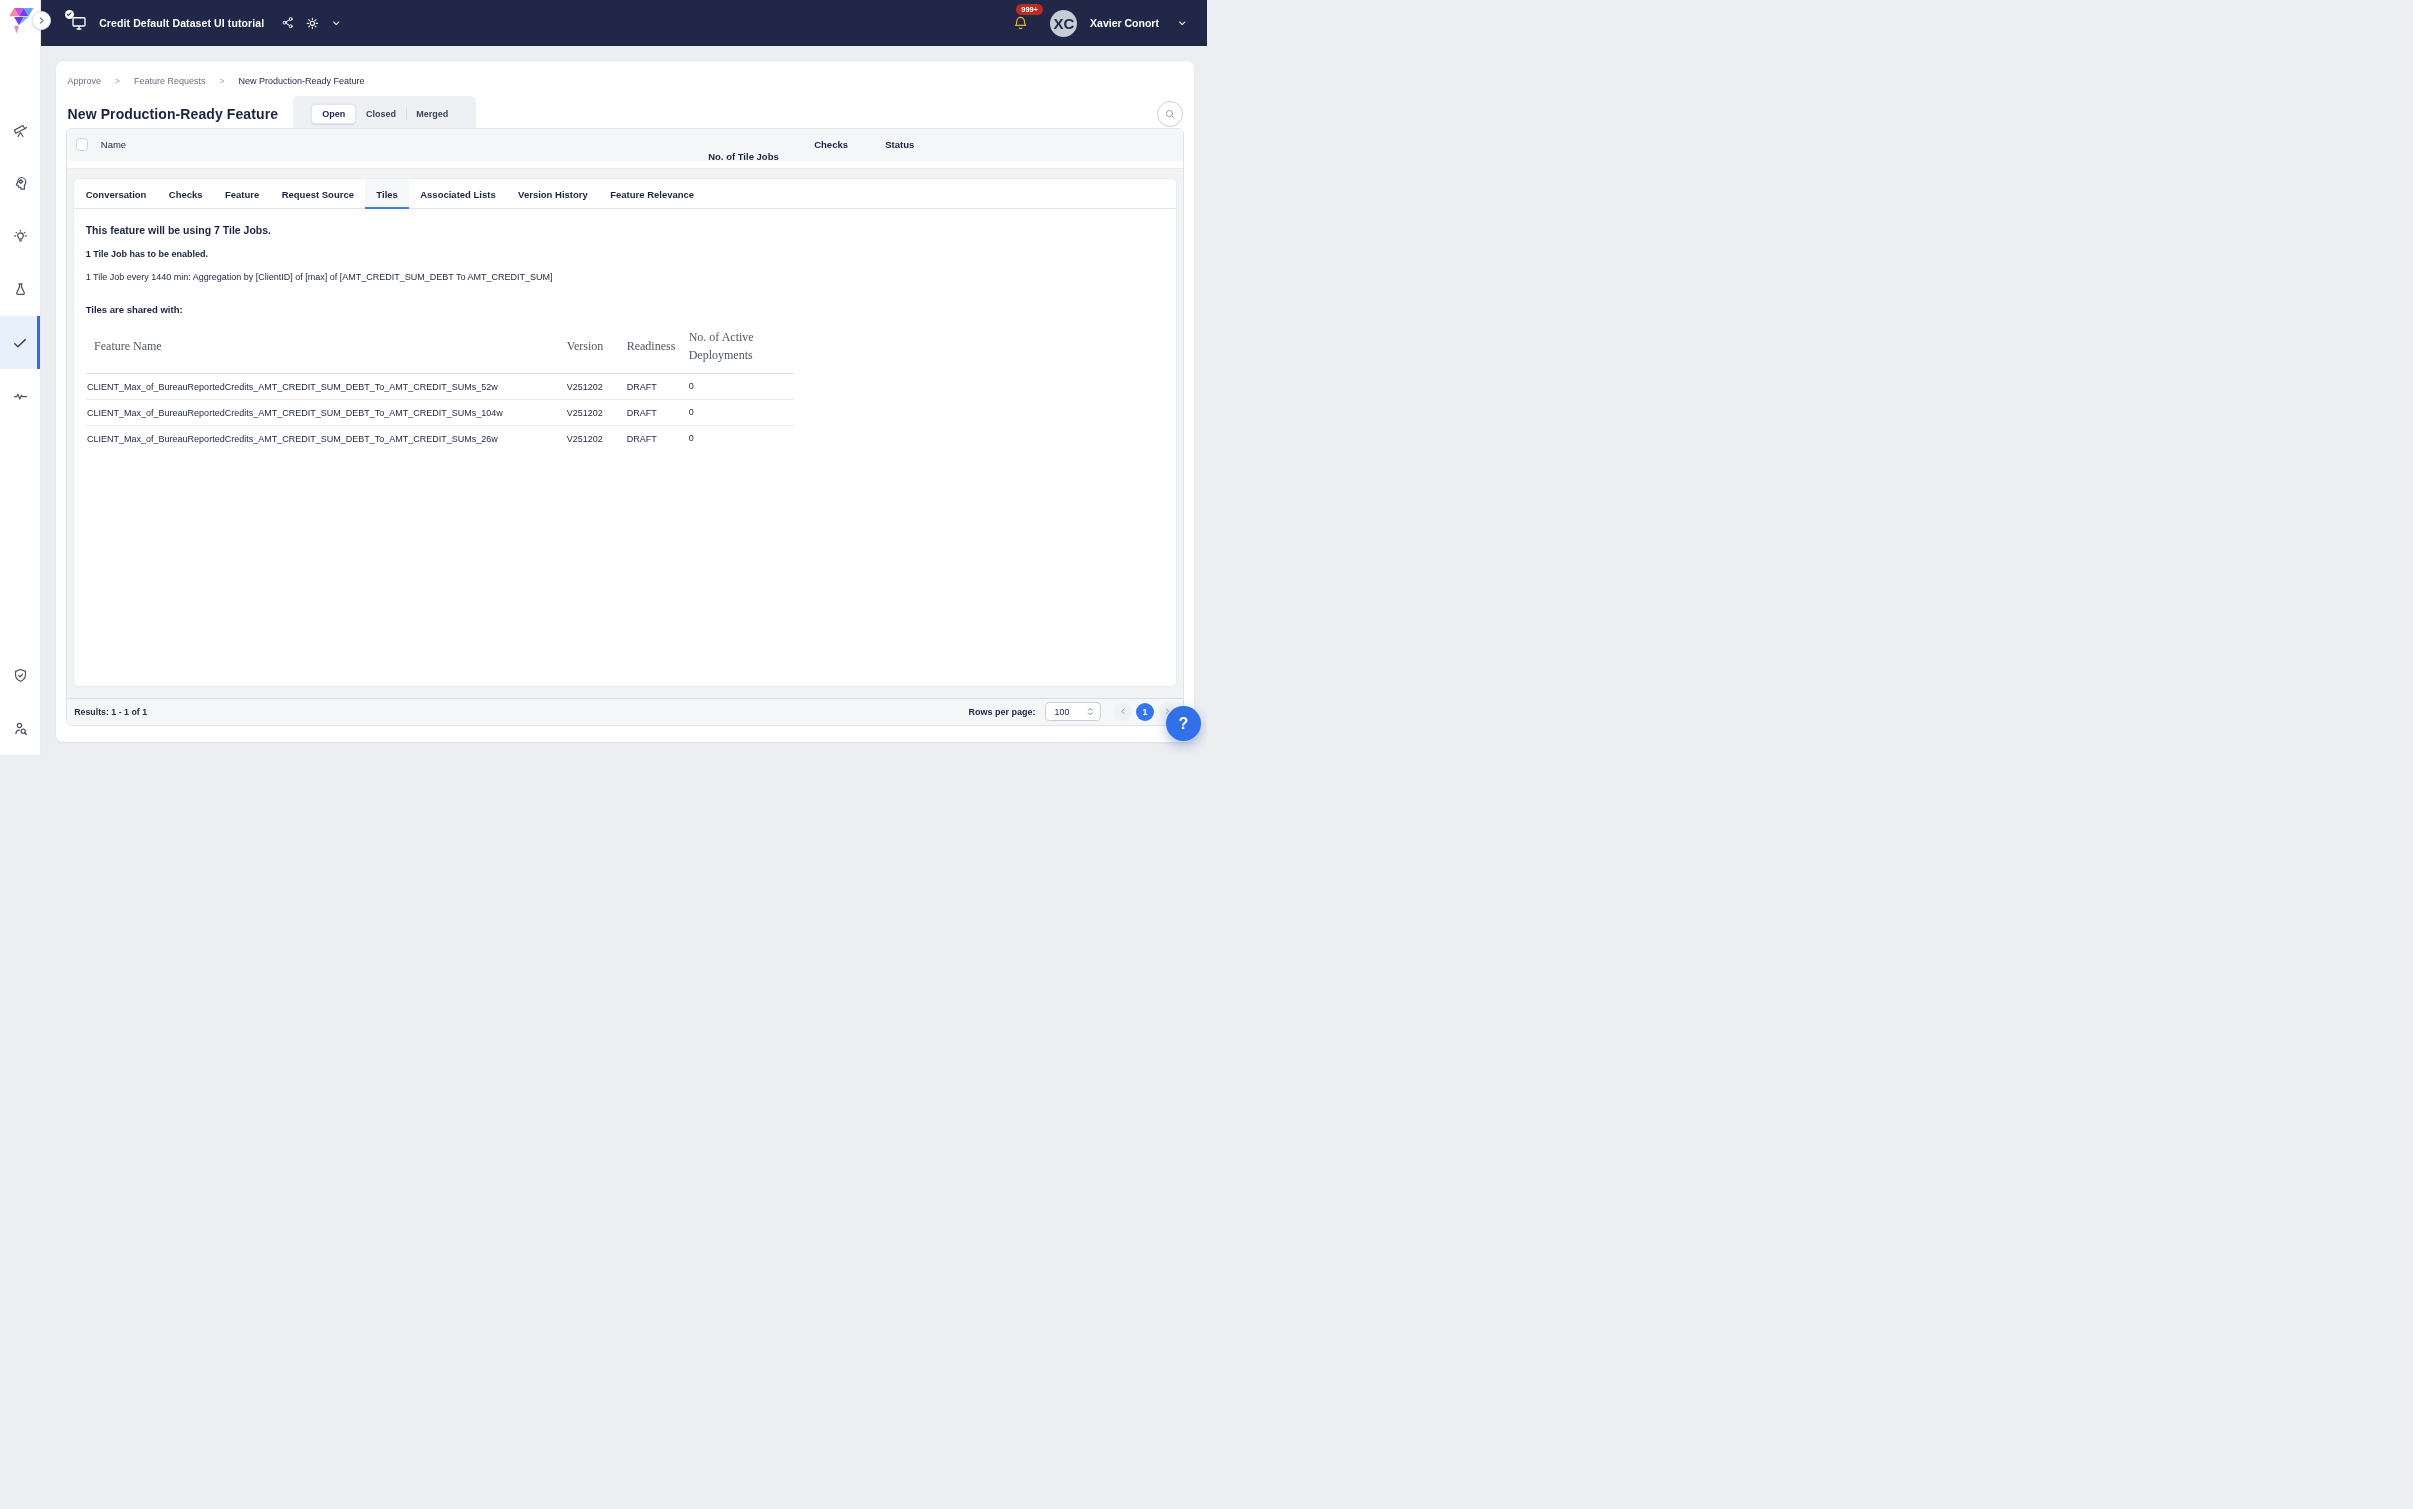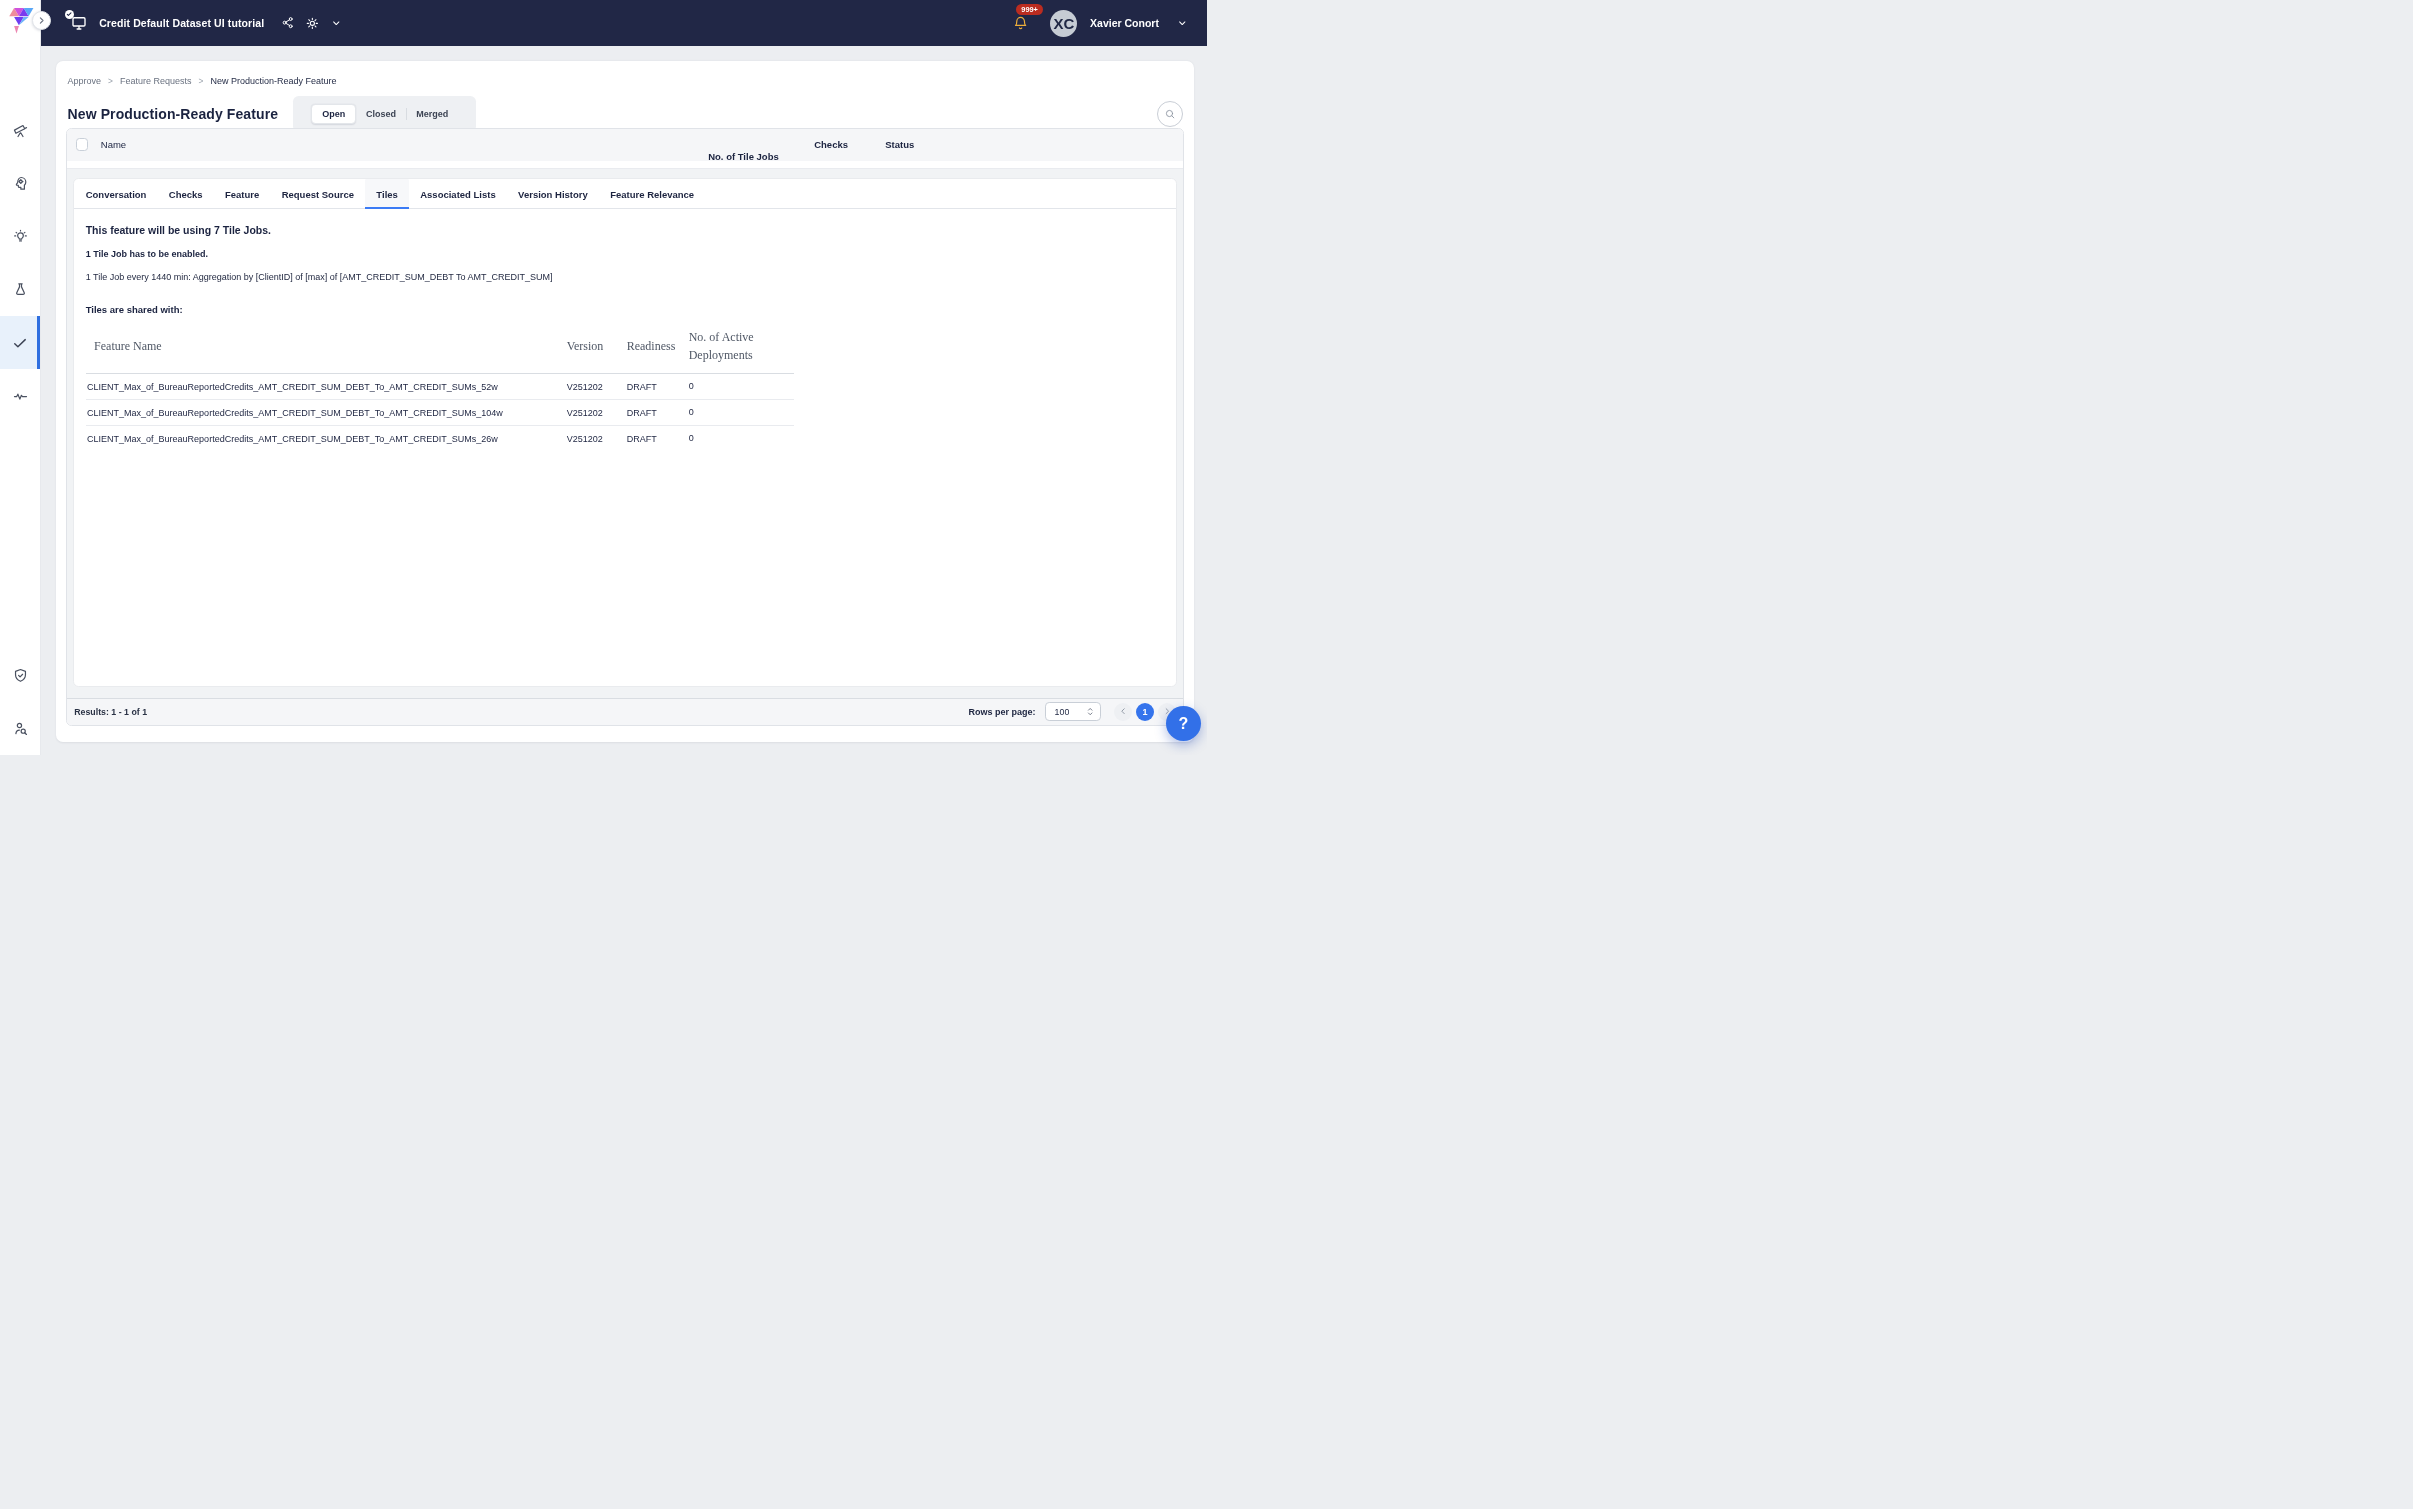--- a/index.html
+++ b/index.html
@@ -35,21 +35,21 @@
   .side-bottom { margin-top:auto; display:flex; flex-direction:column; }
   .collapse-toggle { position:absolute; left:32px; top:10.5px; width:19px; height:19px; border-radius:50%;
     background:#fff; border:0.7px solid #e2e5ea; box-shadow:0 0.7px 2.8px rgba(30,40,70,.18); z-index:10;
     display:flex; align-items:center; justify-content:center; cursor:pointer; }
 
   
   .main { position:absolute; left:41px; top:46px; width:1166px; height:709px; background:#eceef1; }
   .card { position:absolute; left:15.4px; top:14.7px; width:1138px; height:681px; background:#fff;
     border-radius:7px; box-shadow:0 0.7px 2.1px rgba(25,35,65,.08); }
 
-  .breadcrumb { display:flex; align-items:center; gap:7px; padding:15.4px 11.2px 0 11.2px; font-size:9px; }
+  .breadcrumb { display:flex; align-items:center; gap:14px; padding:15.4px 11.2px 0 11.2px; font-size:9px; }
   .bc-link { color:#6a7280; cursor:pointer; }
   .bc-sep { color:#9ba3ad; font-size:8.4px; }
   .bc-current { color:#262e48; font-weight:500; }
 
   .title-row { display:flex; align-items:center; padding:9.8px 11.2px 0 11.2px; }
   .page-title { font-size:14px; font-weight:700; color:#1b2340; letter-spacing:0.1px; }
   .segmented { display:flex; align-items:center; background:#eef0f3; border-radius:5.6px; padding:18px; margin-left:15.4px; height:24px; }
   .seg-item { border:none; background:transparent; font-size:9px; font-weight:600; color:#3d4454;
     padding:0 9.8px; height:19.6px; border-radius:4.2px; cursor:pointer; font-family:inherit; }
   .seg-item.active { background:#fff; color:#1b2340; border:0.7px solid #e3e6ea; box-shadow:0 0.7px 1.4px rgba(25,35,65,.12); }

